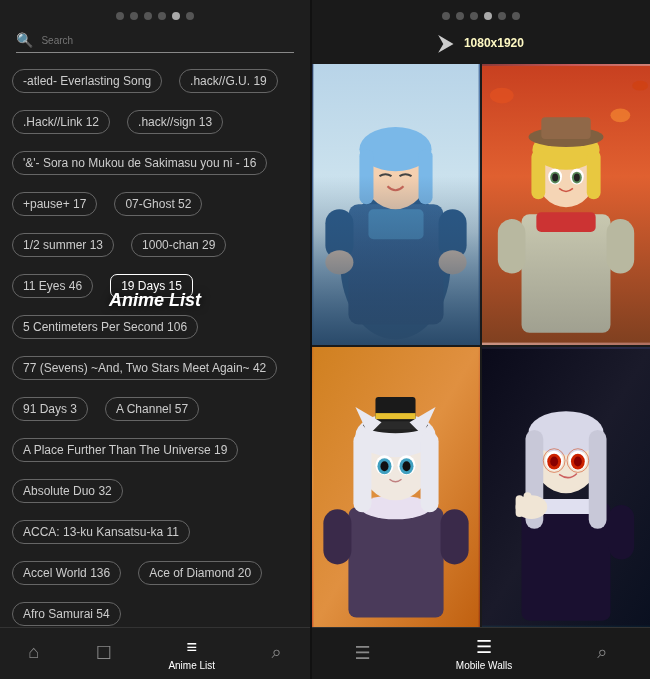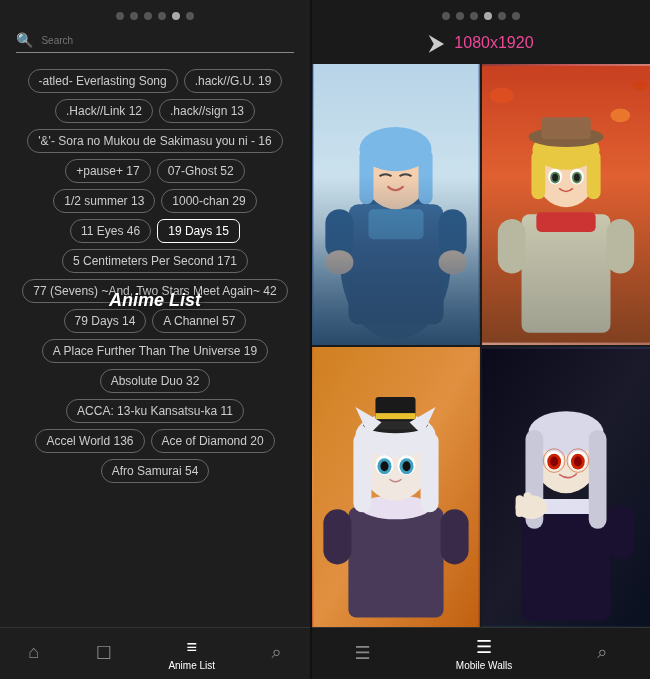--- a/index.html
+++ b/index.html
@@ -58,23 +58,22 @@
       font-size: 10px;
       width: 100%;
     }
 
     .tags-container {
       flex: 1;
       overflow-y: auto;
       padding: 6px 12px 60px 12px;
       display: flex;
       flex-wrap: wrap;
-      gap: 6px;
+      gap: 17px;
       align-content: flex-start;
-      justify-content: center;
     }
     .tags-container::-webkit-scrollbar { width: 0; }
 
     .tag {
       background: transparent;
       border: 1px solid #666;
       border-radius: 20px;
       padding: 4px 10px;
       color: #ccc;
       font-size: 12px;
@@ -150,23 +149,23 @@
       align-items: center;
       justify-content: center;
       gap: 10px;
       padding: 2px 0 8px 0;
     }
     .login-icon {
       color: #ccc;
       font-size: 20px;
     }
     .resolution-text {
-      color: #ec4899;
-      font-size: 16px;
-      font-weight: normal;
+      color: #fef9c3;
+      font-size: 12px;
+      font-weight: bold;
     }
 
     .images-grid {
       flex: 1;
       display: grid;
       grid-template-columns: 1fr 1fr;
       grid-template-rows: 1fr 1fr;
       gap: 2px;
       overflow: hidden;
     }
@@ -252,23 +251,23 @@
       <div class="tag">.hack//G.U. 19</div>
       <div class="tag">.Hack//Link 12</div>
       <div class="tag">.hack//sign 13</div>
       <div class="tag">'&amp;'- Sora no Mukou de Sakimasu you ni - 16</div>
       <div class="tag">+pause+ 17</div>
       <div class="tag">07-Ghost 52</div>
       <div class="tag">1/2 summer 13</div>
       <div class="tag">1000-chan 29</div>
       <div class="tag">11 Eyes 46</div>
       <div class="tag highlighted">19 Days 15</div>
-      <div class="tag">5 Centimeters Per Second 171</div>
+      <div class="tag">5 Centimeters Per Second 106</div>
       <div class="tag">77 (Sevens) ~And, Two Stars Meet Again~ 42</div>
-      <div class="tag">79 Days 14</div>
+      <div class="tag">91 Days 3</div>
       <div class="tag">A Channel 57</div>
       <div class="tag">A Place Further Than The Universe 19</div>
       <div class="tag">Absolute Duo 32</div>
       <div class="tag">ACCA: 13-ku Kansatsu-ka 11</div>
       <div class="tag">Accel World 136</div>
       <div class="tag">Ace of Diamond 20</div>
       <div class="tag">Afro Samurai 54</div>
     </div>
   </div>
 

